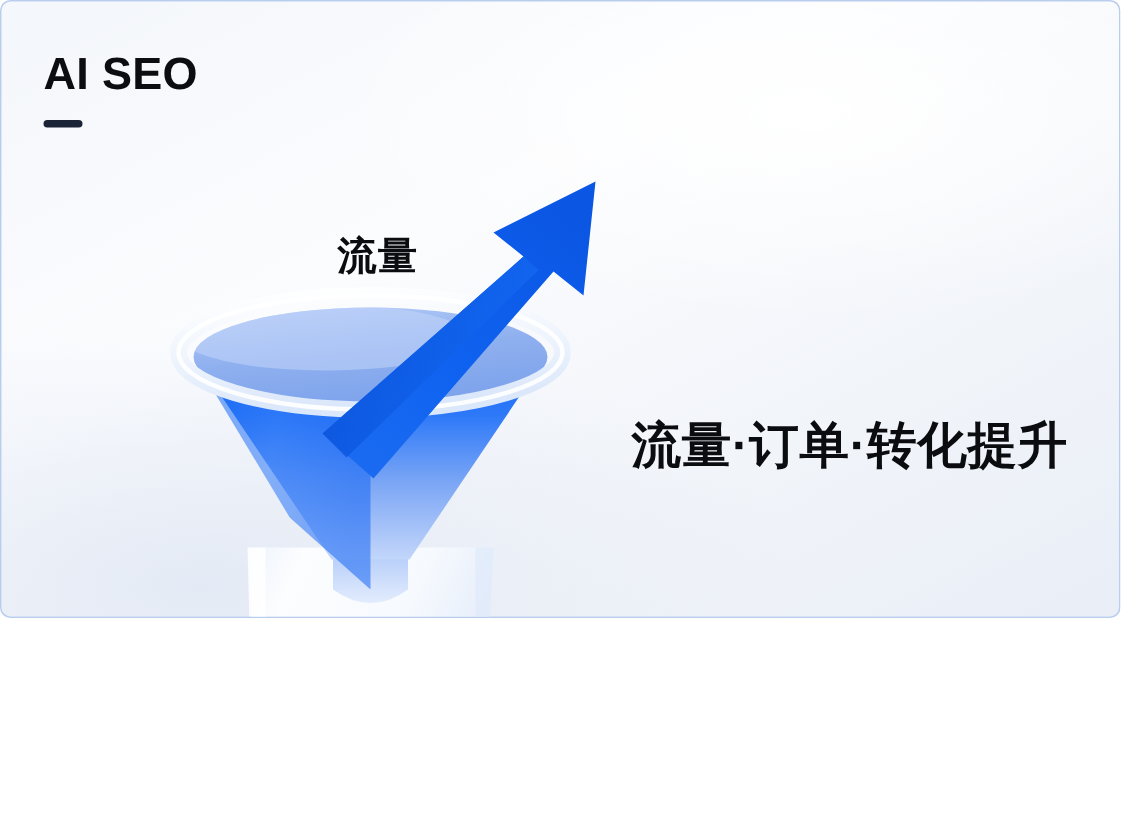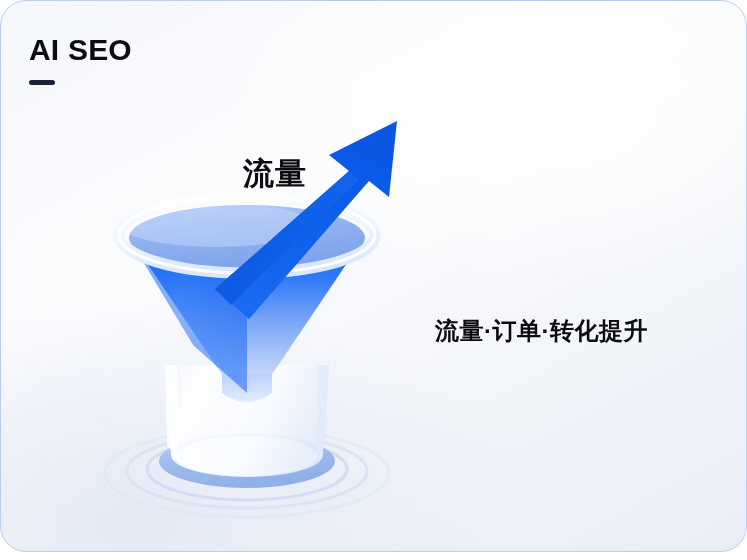--- a/index.html
+++ b/index.html
@@ -7,24 +7,24 @@
     padding: 0;
     background: #ffffff;
   }
   body {
     font-family: "Liberation Sans", "DejaVu Sans", sans-serif;
   }
 
   #canvas {
     position: relative;
     width: 747px;
-    height: 552px;
+    height: 412px;
     overflow: hidden;
     box-sizing: border-box;
-    border-radius: 26px;
+    border-radius: 7px;
     border: 1.5px solid #b9cdee;
     background:
       radial-gradient(ellipse 70% 55% at 72% 18%, #ffffff 0%, rgba(255,255,255,0.0) 62%),
       radial-gradient(ellipse 90% 70% at 18% 95%, #e4eaf5 0%, rgba(228,234,245,0) 60%),
       linear-gradient(152deg, #f4f7fb 0%, #fbfcfe 38%, #f1f4f9 72%, #e9eef7 100%);
   }
 
   
   .brand {
     position: absolute;
@@ -44,29 +44,28 @@
     margin-top: 15px;
     width: 26px;
     height: 5px;
     border-radius: 2.5px;
     background: #1b2337;
   }
 
   
   .tagline {
     position: absolute;
-    left: 434px;
+    left: 420px;
     top: 276px;
-    font-size: 24px;
+    font-size: 33px;
     font-weight: 700;
     letter-spacing: 0.5px;
     color: #0b0c0f;
     line-height: 1.2;
     white-space: nowrap;
-    margin-top: 40px;
   }
 
   
   .illustration {
     position: absolute;
     left: 96px;
     top: 92px;
     width: 340px;
     height: 430px;
   }
@@ -78,23 +77,23 @@
 
   
   .art-label {
     position: absolute;
     font-weight: 700;
     color: #0b0c0f;
     white-space: nowrap;
     letter-spacing: 1px;
   }
   .label-traffic {
-    left: 242px;
+    left: 224px;
     top: 152px;
-    font-size: 31px;
+    font-size: 26px;
   }
   .label-conversion {
     left: 226px;
     top: 424px;
     font-size: 30px;
   }
 </style>
 </head>
 <body>
 

